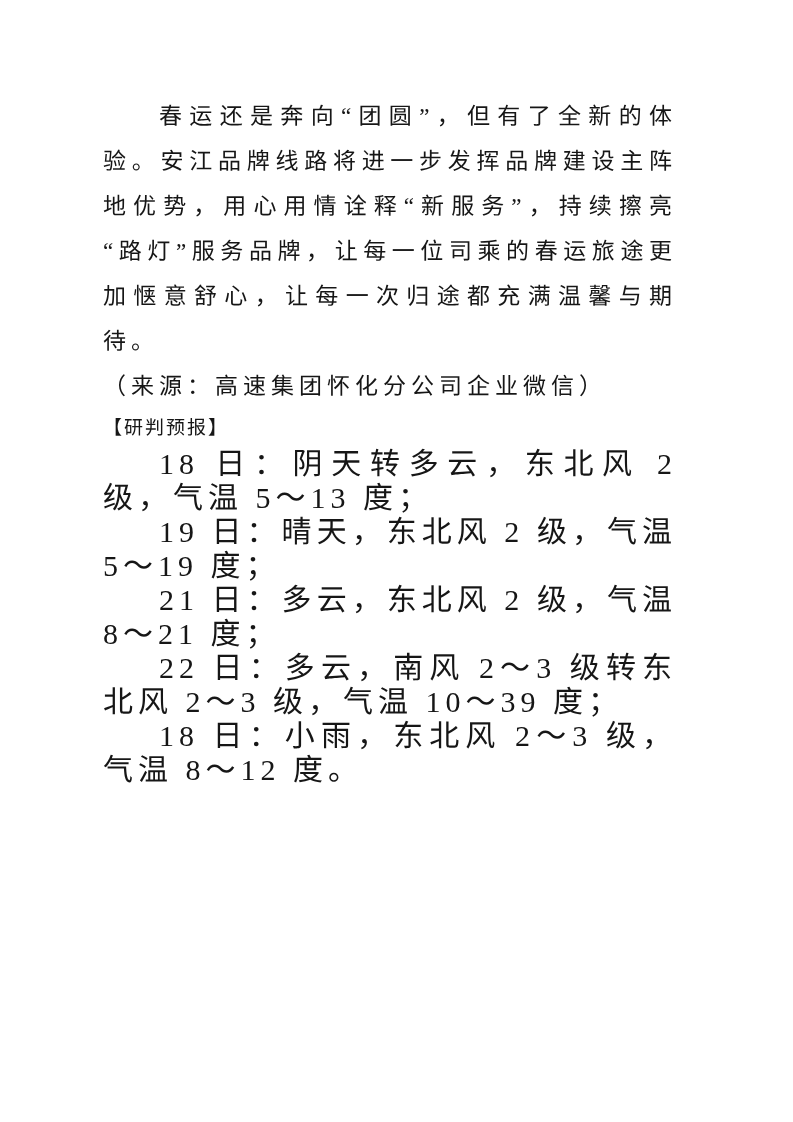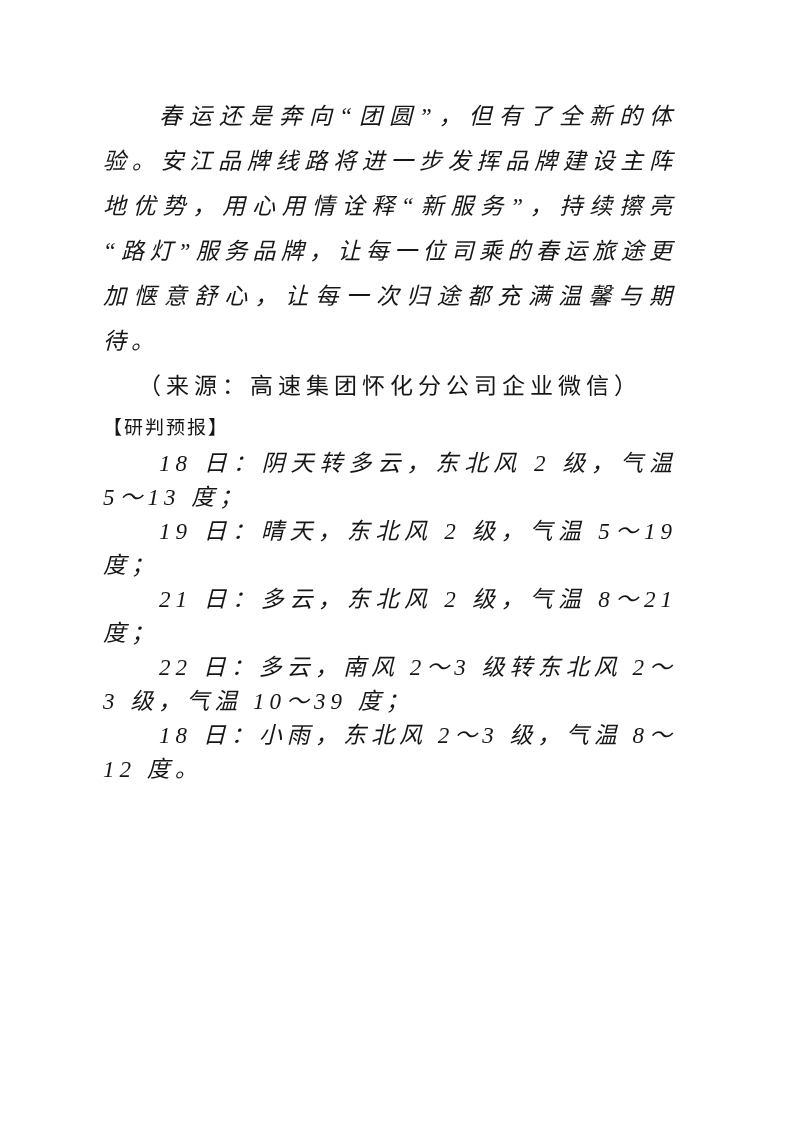--- a/index.html
+++ b/index.html
@@ -24,39 +24,38 @@
     font-weight: normal;
   }
   
   .para {
     font-size: 23px;
     line-height: 45px;
     letter-spacing: 5px;
     text-align: justify;
     text-align-last: left;
   }
-  .indent { text-indent: 56px; font-style: italic; }
+  .indent { text-indent: 56px; }
   .tight { line-height: 31px; }
   .lh34 { line-height: 34px; }
   
   .forecast {
-    font-size: 23px;
+    font-size: 30px;
     line-height: 34px;
     letter-spacing: 5px;
     text-indent: 56px;
     text-align: justify;
     text-align-last: left;
-    font-style: italic;
   }
   
   .source {
     font-size: 23px;
     line-height: 45px;
     letter-spacing: 5px;
-    text-align: center;
+    text-align: left;
   }
   .source.lh34 { line-height: 34px; }
   
   .section-header {
     font-family: "Liberation Sans", "DejaVu Sans", sans-serif;
     font-size: 19px;
     font-weight: 600;
     line-height: 38px;
     letter-spacing: 2px;
     margin-top: 18px;

